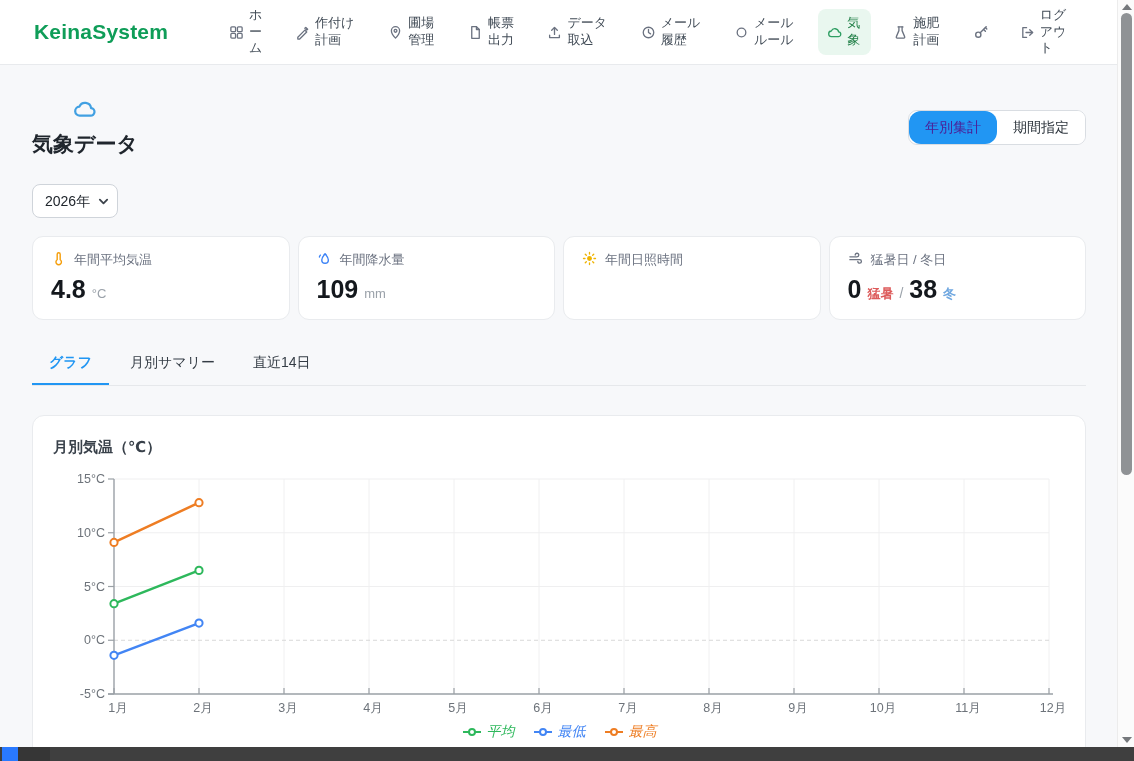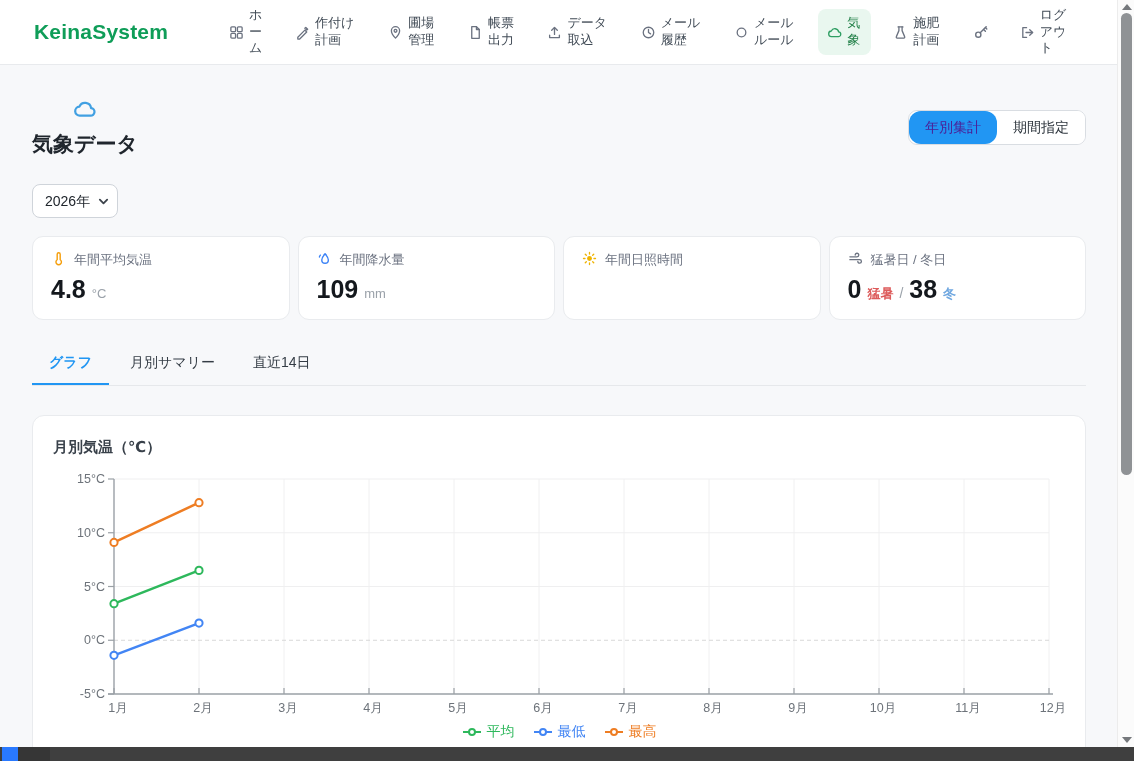--- a/index.html
+++ b/index.html
@@ -48,21 +48,21 @@
   .i-thermo { color:#f59e0b; } .i-drop { color:#3b82f6; } .i-sun { color:#f0b400; } .i-wind { color:#6b7280; }
 
   .tabs-row { display:flex; gap:4px; margin-top:26px; border-bottom:1px solid #e6e8eb; }
   .tab { padding:8px 17px 11px; border:none; background:transparent; font-size:14px; color:#343c45; cursor:pointer; font-family:inherit; border-bottom:2.5px solid transparent; }
   .tab.active { color:#2196f3; border-bottom-color:#2196f3; font-weight:bold; }
 
   .chart-card { margin-top:29px; background:#fff; border:1px solid #e9ebee; border-radius:12px; padding:22px 20px 16px; height:355px; }
   .chart-title { font-size:15px; font-weight:bold; color:#39414a; }
   .chart-svg { display:block; margin-top:12px; width:1014px; height:250px; }
   .chart-legend { display:flex; justify-content:center; align-items:center; gap:18px; margin-top:4px; }
-  .legend-item { display:flex; align-items:center; gap:5px; font-size:14px; }
+  .legend-item { display:flex; align-items:center; gap:5px; font-size:14px;font-style:italic; }
 
   
   .v-scrollbar { position:absolute; right:0; top:0; width:17px; height:747px; background:#fbfbfb; border-left:1px solid #ececec; }
   .sb-arrow-up { position:absolute; top:4px; left:4px; width:0; height:0; border-left:5px solid transparent; border-right:5px solid transparent; border-bottom:6px solid #75787c; }
   .sb-thumb { position:absolute; top:13px; left:3px; width:11px; height:462px; background:#8f9295; border-radius:6px; }
   .sb-arrow-down { position:absolute; top:737px; left:4px; width:0; height:0; border-left:5px solid transparent; border-right:5px solid transparent; border-top:6px solid #75787c; }
 
   
   .bottom-bar { position:absolute; left:0; bottom:0; width:1134px; height:14px; background:#3f3f3f; }
   .bottom-bar .accent { position:absolute; left:2px; top:0; width:16px; height:14px; background:#2979ff; }

